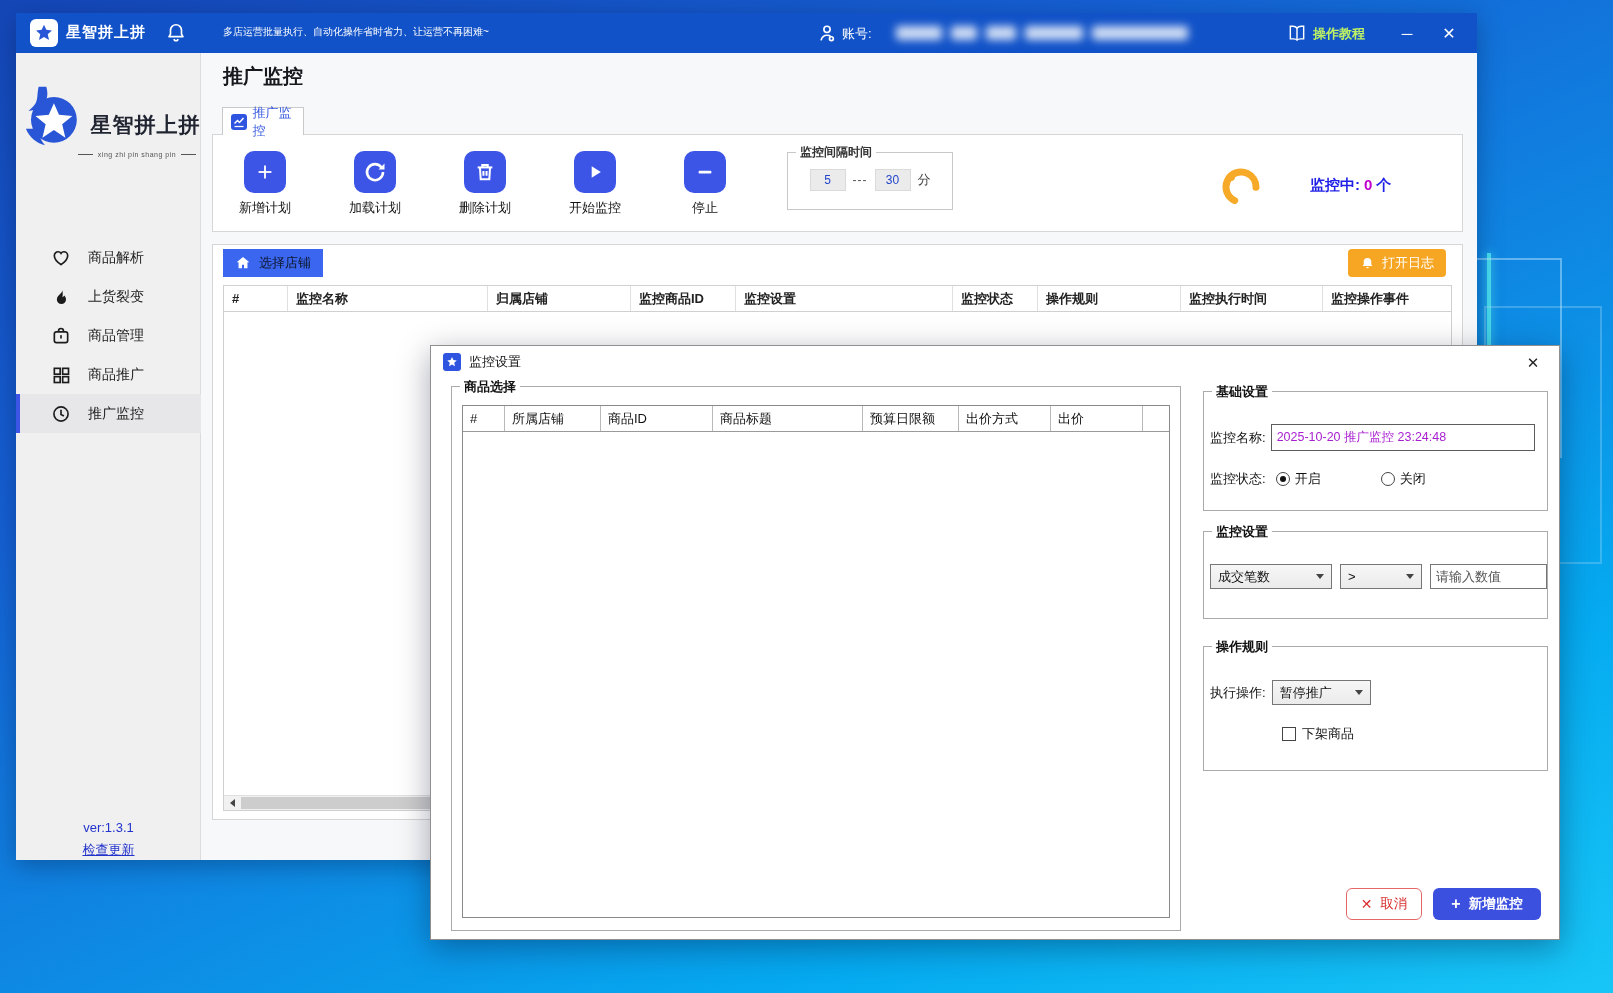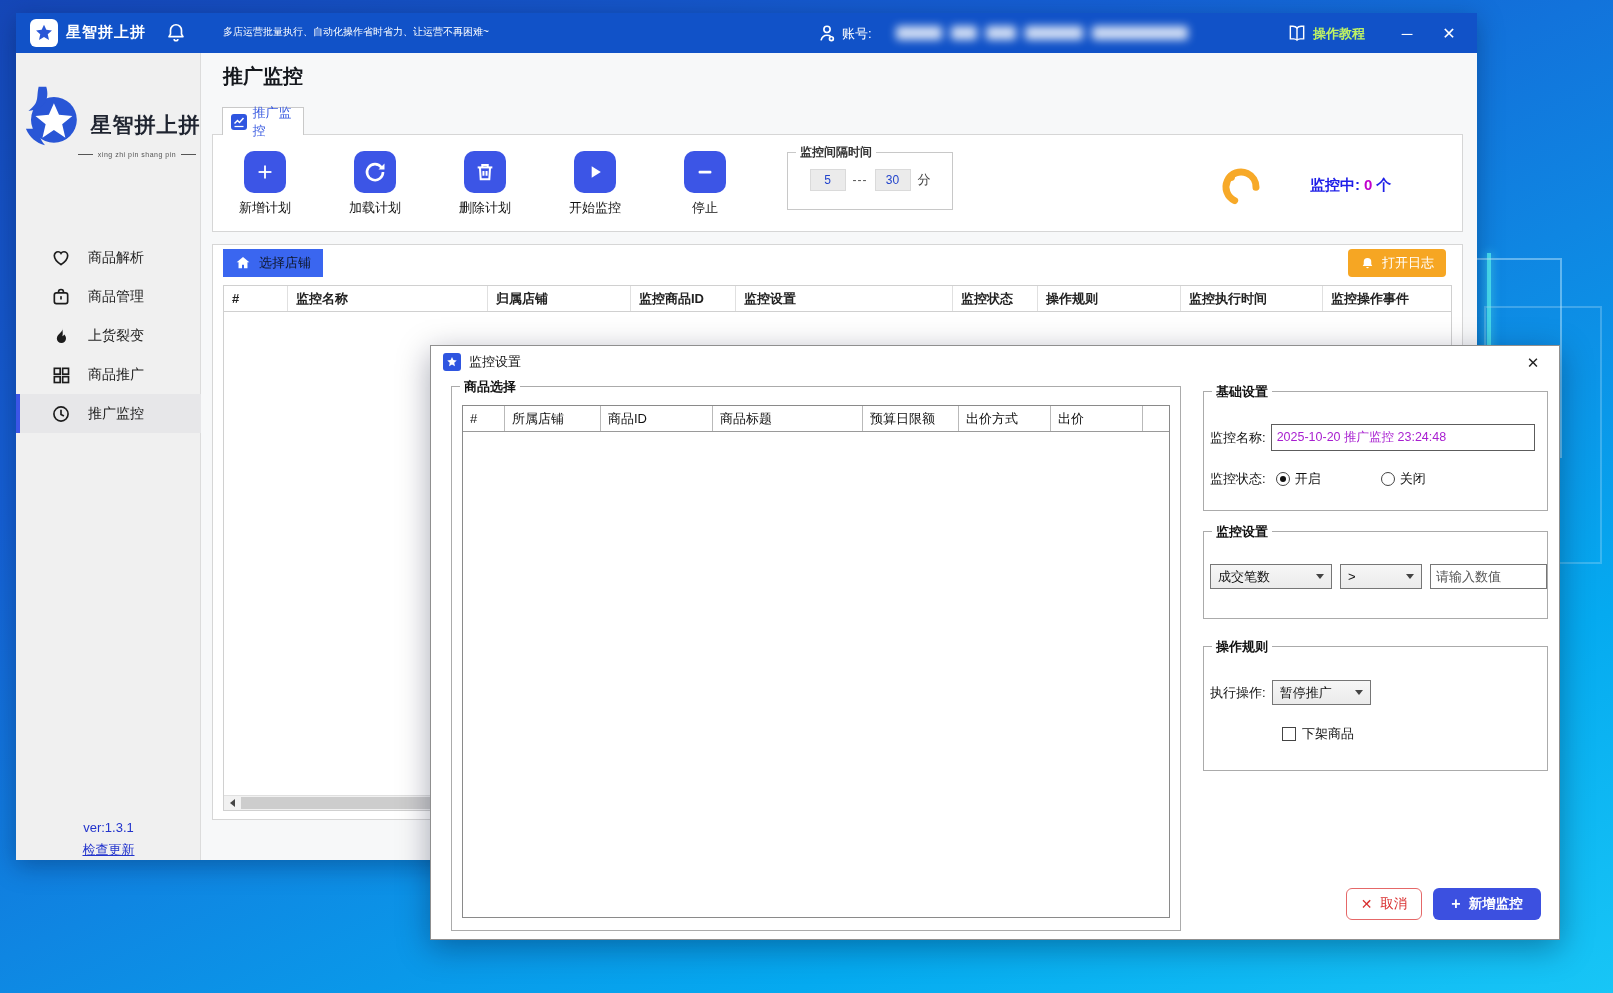--- a/index.html
+++ b/index.html
@@ -226,35 +226,35 @@
       <div class="menu-item">
         <span class="mi-icon">
           <svg viewBox="0 0 24 24" width="20" height="20" fill="none" stroke="#1c1c1c" stroke-width="2">
               <path d="M12 20S4 14.5 4 9.3C4 6.4 6.2 4.5 8.5 4.5c1.6 0 2.8.8 3.5 2 .7-1.2 1.9-2 3.5-2 2.3 0 4.5 1.9 4.5 4.8C20 14.5 12 20 12 20z"></path>
             </svg>
         </span>
           <span class="mi-label">商品解析</span>
       </div>
       <div class="menu-item">
         <span class="mi-icon">
+          <svg viewBox="0 0 24 24" width="20" height="20" fill="#1c1c1c">
+              <path d="M13.5 2c.8 3-.8 4.6-2.3 6.1C9.3 10 7 12.2 7 15a5.5 5.5 0 0 0 11 0c0-1.9-.9-3.3-1.9-4.7-.8 1.1-1.5 1.6-2.4 1.9.8-2.7.3-6.8-.2-10.2z"></path>
+            </svg>
+        </span>
+          <span class="mi-label">上货裂变</span>
+      </div>
+      <div class="menu-item">
+        <span class="mi-icon">
           <svg viewBox="0 0 24 24" width="20" height="20" fill="none" stroke="#1c1c1c" stroke-width="2">
               <rect x="4" y="7" width="16" height="13" rx="2.5"></rect>
               <path d="M9 7V6a3 3 0 0 1 6 0v1"></path>
               <rect x="11" y="11" width="2" height="4" fill="#1c1c1c" stroke="none"></rect>
             </svg>
         </span>
           <span class="mi-label">商品管理</span>
-      </div>
-      <div class="menu-item">
-        <span class="mi-icon">
-          <svg viewBox="0 0 24 24" width="20" height="20" fill="#1c1c1c">
-              <path d="M13.5 2c.8 3-.8 4.6-2.3 6.1C9.3 10 7 12.2 7 15a5.5 5.5 0 0 0 11 0c0-1.9-.9-3.3-1.9-4.7-.8 1.1-1.5 1.6-2.4 1.9.8-2.7.3-6.8-.2-10.2z"></path>
-            </svg>
-        </span>
-          <span class="mi-label">上货裂变</span>
       </div>
       <div class="menu-item">
         <span class="mi-icon">
           <svg viewBox="0 0 24 24" width="20" height="20" fill="none" stroke="#1c1c1c" stroke-width="2">
               <rect x="4" y="4" width="7" height="7"></rect>
               <rect x="14" y="4" width="7" height="7"></rect>
               <rect x="4" y="14" width="7" height="7"></rect>
               <rect x="14" y="14" width="7" height="7"></rect>
             </svg>
         </span>

